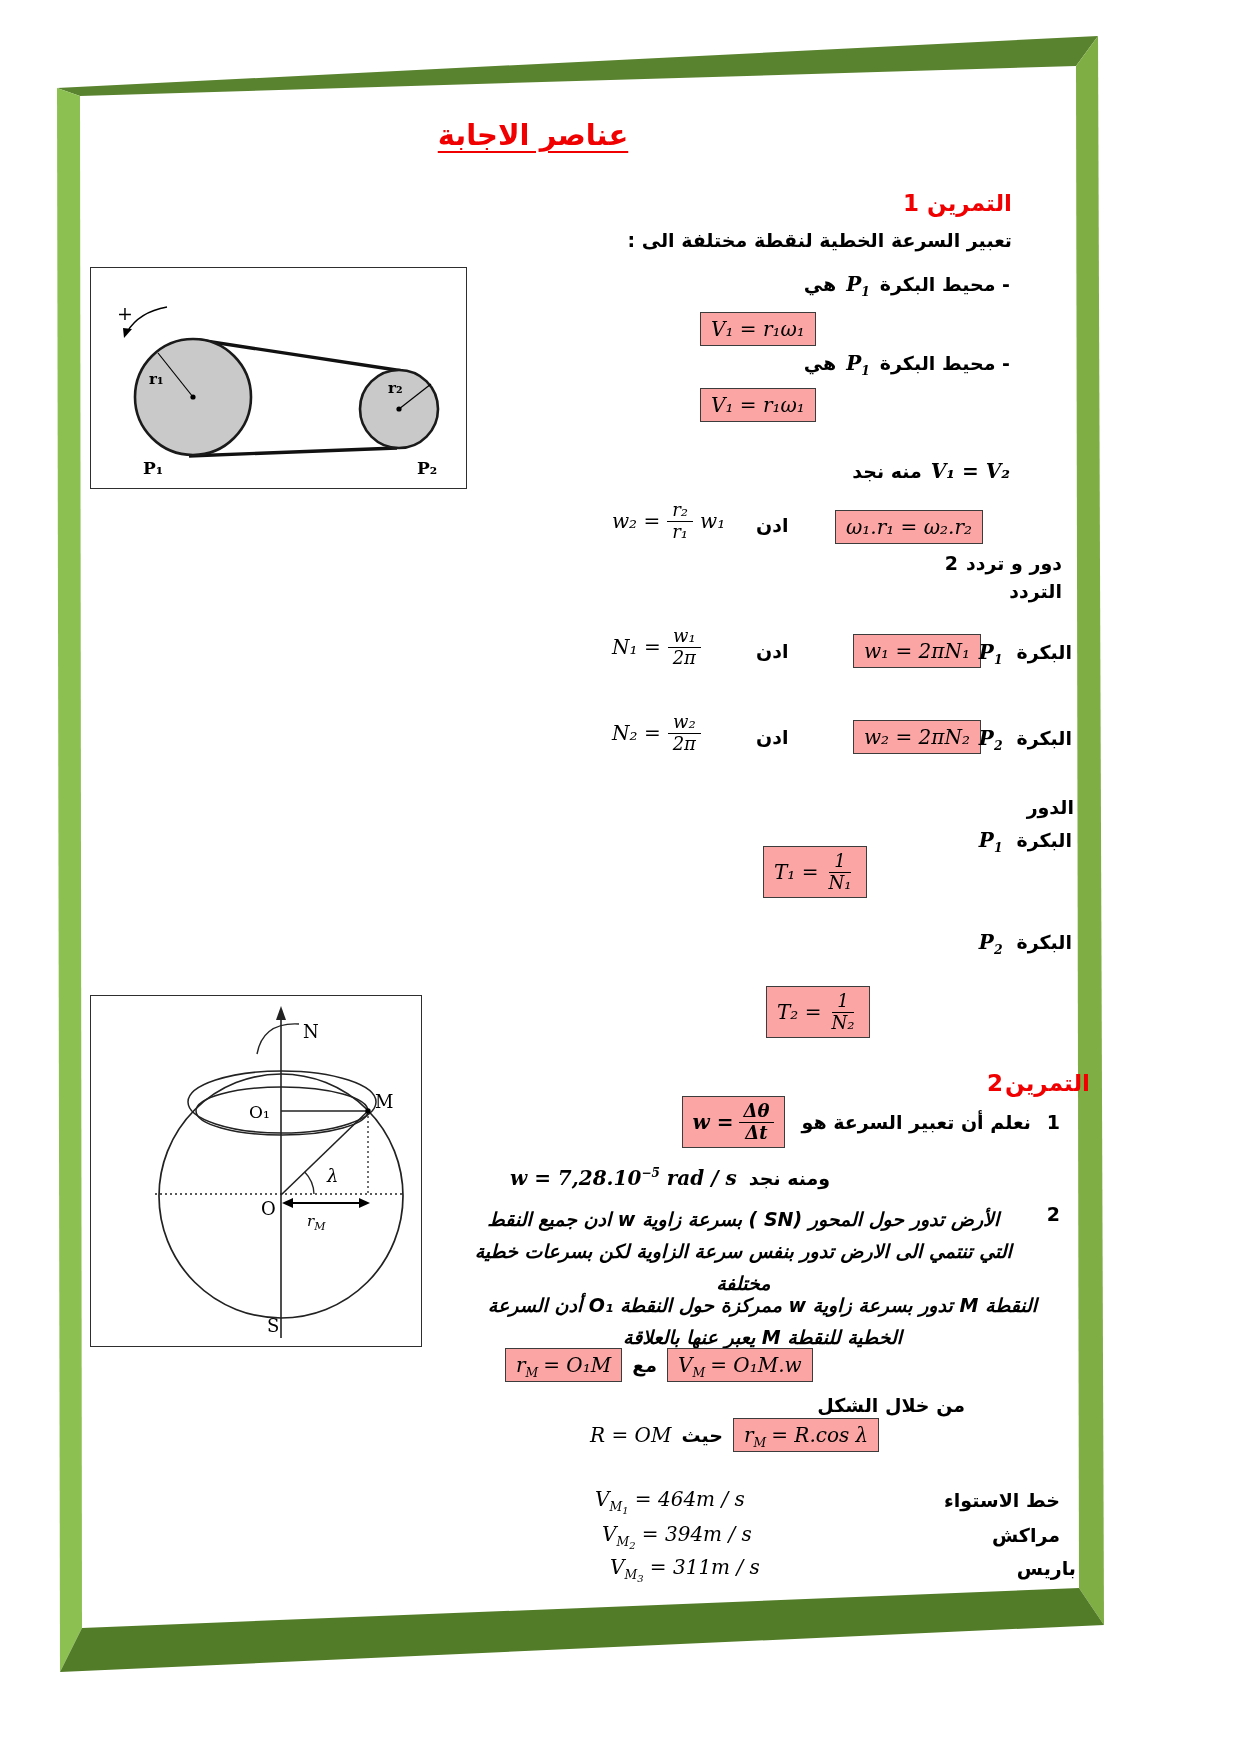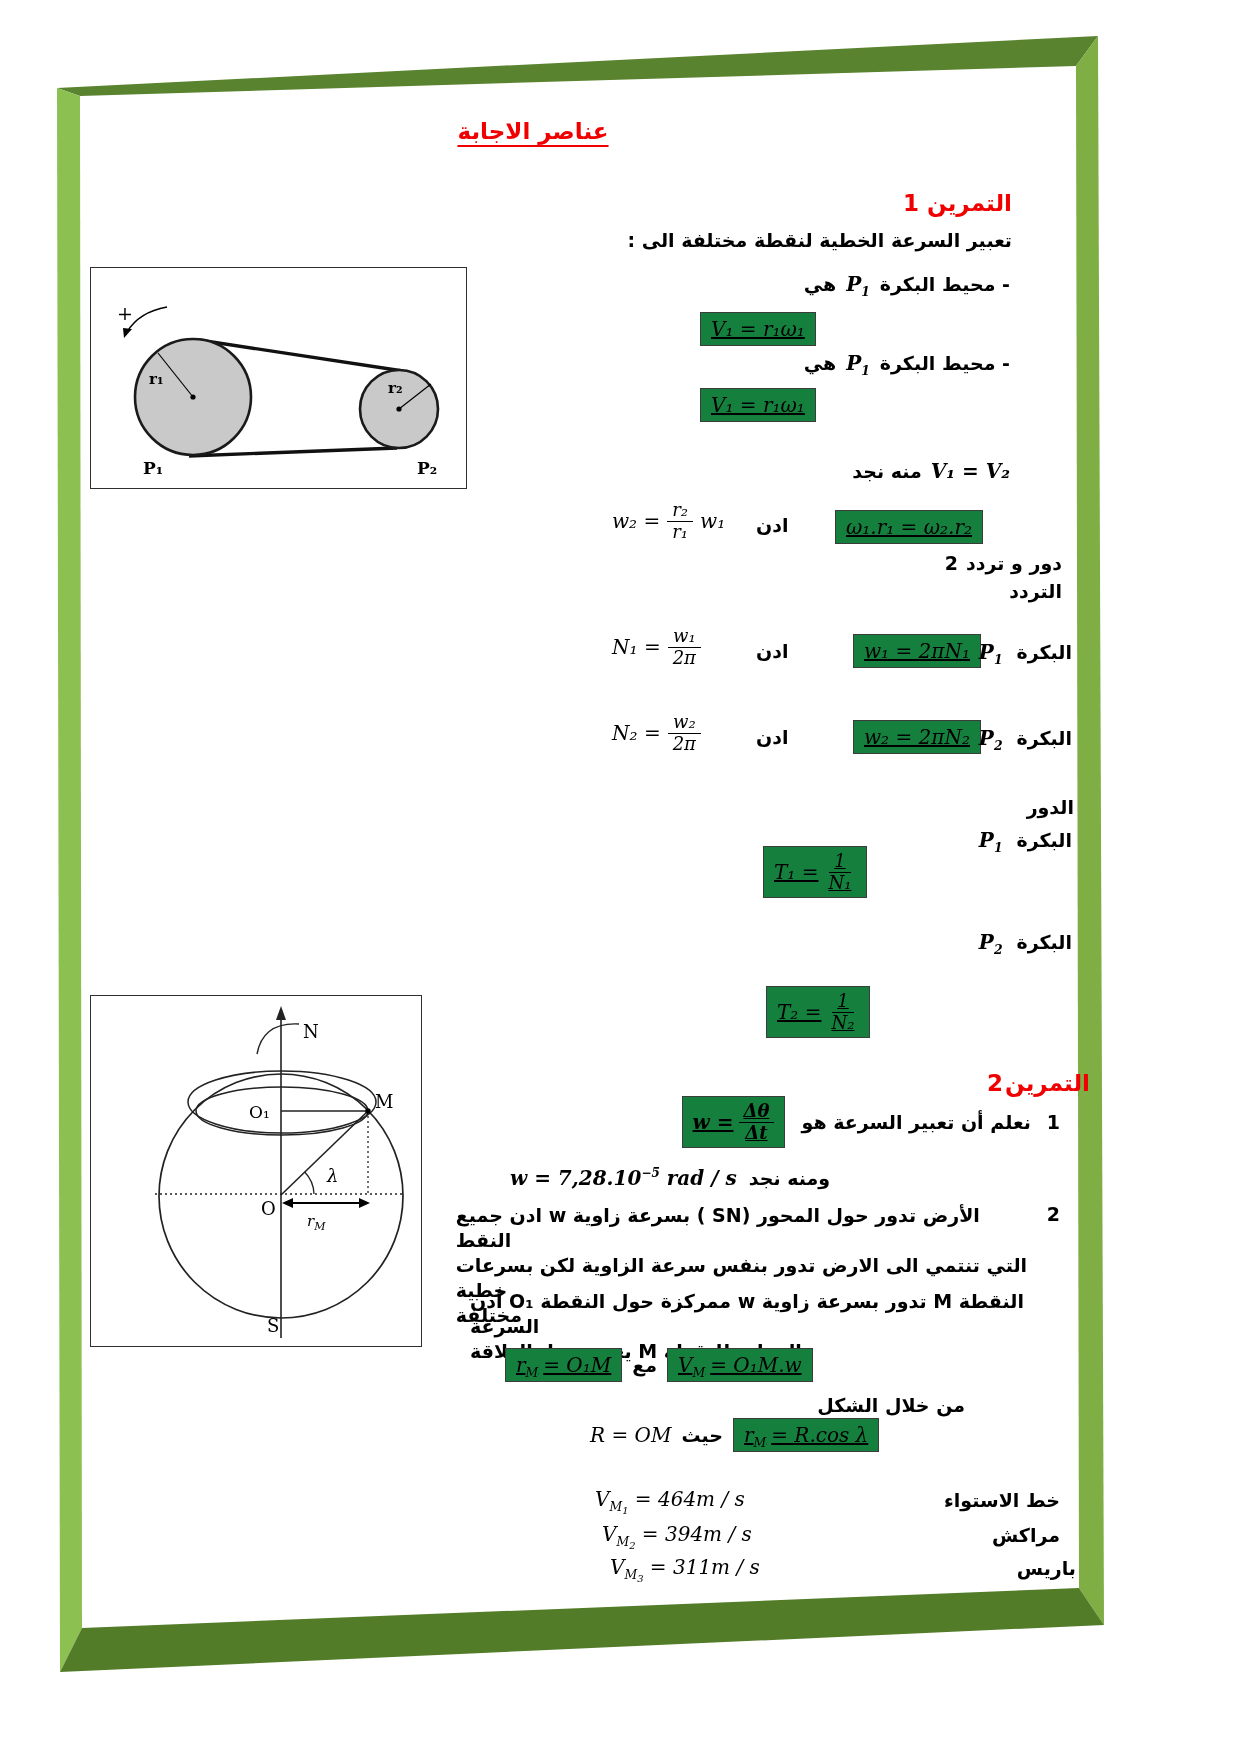--- a/index.html
+++ b/index.html
@@ -2,38 +2,38 @@
 <html><head>
 <meta charset="utf-8">
 <style>
   html,body{margin:0;padding:0;background:#fff;}
   .canvas{position:relative;width:1240px;height:1754px;background:#fff;overflow:hidden;
           font-family:"DejaVu Sans",sans-serif;}
   .abs{position:absolute;}
   .ar{font-family:"DejaVu Sans",sans-serif;font-weight:bold;direction:rtl;color:#000;
       font-size:19px;white-space:nowrap;}
   .red{color:#f00000;}
-  .title{font-size:23px;text-decoration:underline;text-underline-offset:6px;}
+  .title{font-size:29px;text-decoration:underline;text-underline-offset:6px;}
   .hd{font-size:23px;}
   .mi{font-family:"DejaVu Serif",serif;font-style:italic;font-size:20px;color:#000;
       white-space:nowrap;direction:ltr;}
   .mi sub{font-size:0.62em;line-height:0;}
   .mi sub sub{font-size:0.8em;}
-  .box{border:1.6px solid #3c3c3c;background:#15803d;display:inline-flex;align-items:center;
-       gap:5px;padding:4px 10px;text-decoration:underline;}
+  .box{border:1.6px solid #3c3c3c;background:#fca5a5;display:inline-flex;align-items:center;
+       gap:5px;padding:4px 10px;}
   .frac{display:inline-flex;flex-direction:column;align-items:center;line-height:1.15;
         font-size:18px;}
   .frac .num{padding:0 5px;border-bottom:1.4px solid #000;}
   .frac .den{padding:0 5px;}
   .rowr{display:flex;direction:rtl;align-items:center;gap:10px;}
   .rowl{display:flex;direction:ltr;align-items:center;gap:10px;}
   .expr{display:inline-flex;align-items:center;gap:7px;}
   .figbox{border:1.6px solid #2e2e2e;background:#fff;}
   sup.e{font-size:0.6em;vertical-align:super;}
-  .lines{direction:rtl;text-align:left;line-height:25px;white-space:normal;}
+  .lines{direction:rtl;text-align:center;line-height:32px;white-space:normal;font-style:italic;}
 </style>
 </head>
 <body>
 
 <div class="canvas">
 
   <svg class="abs" width="1240" height="1754" viewBox="0 0 1240 1754" style="left:0;top:0">
     <polygon points="80,96 1076,66 1079,1588 82,1628" fill="#ffffff"></polygon>
     <polygon points="57,88 1098,36 1076,66 80,96" fill="#5a832f"></polygon>
     <polygon points="57,88 80,96 82,1628 60,1672" fill="#8cc152"></polygon>

